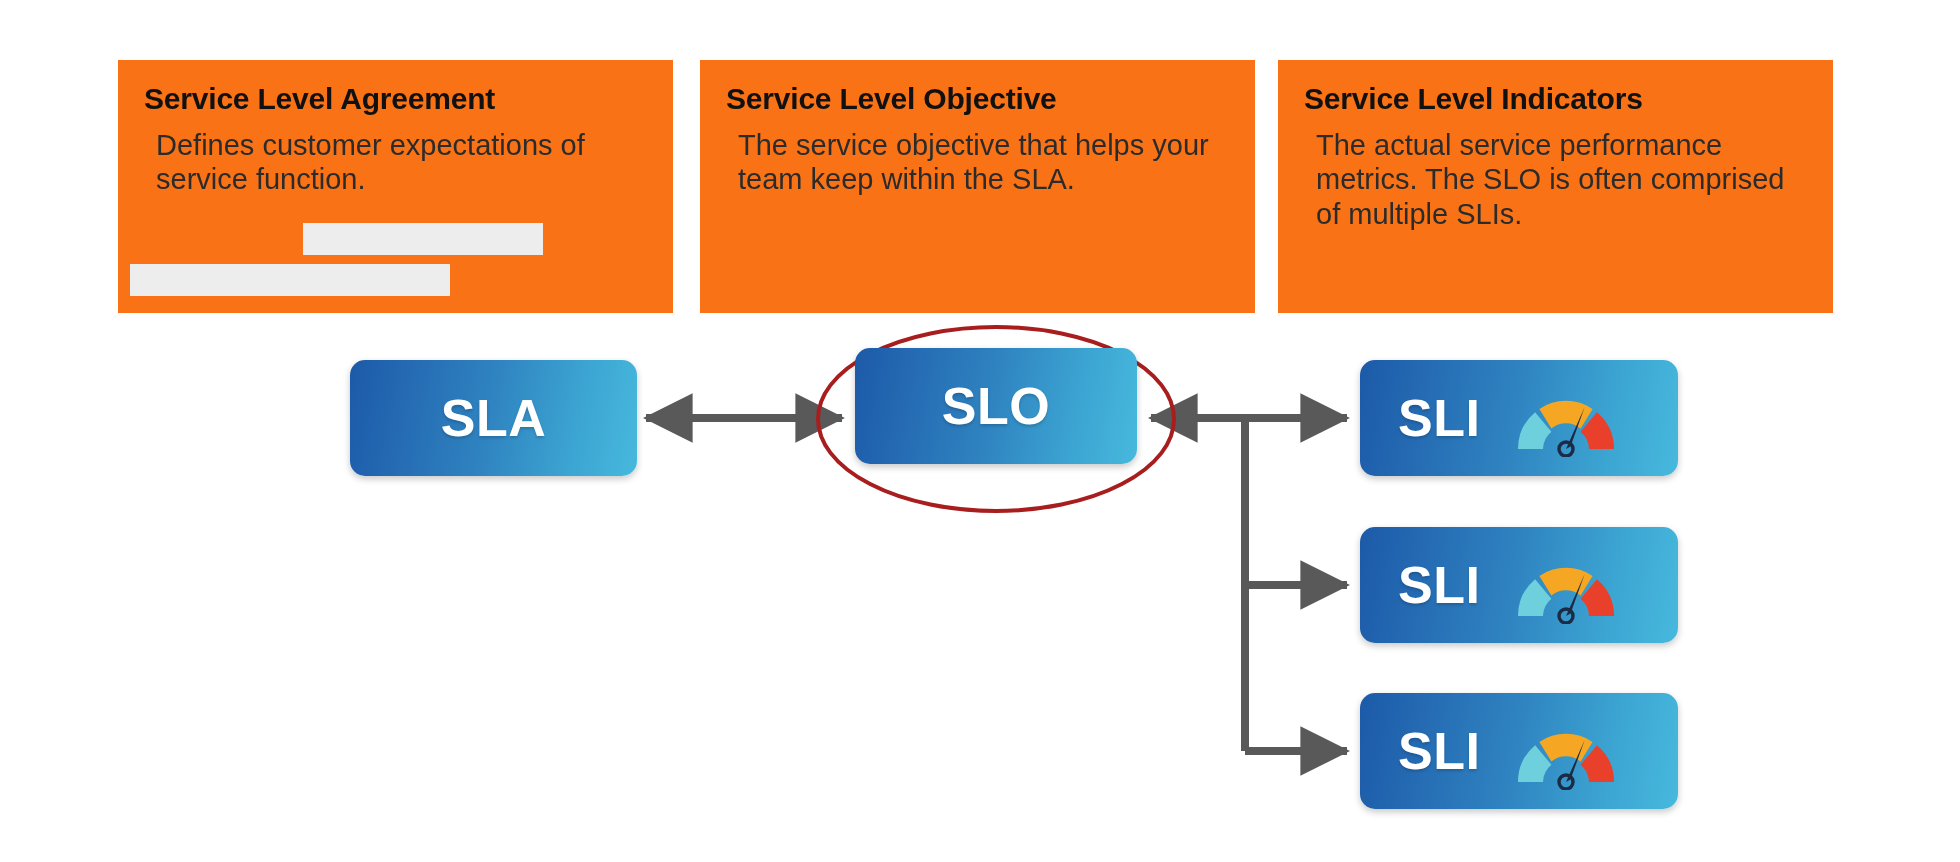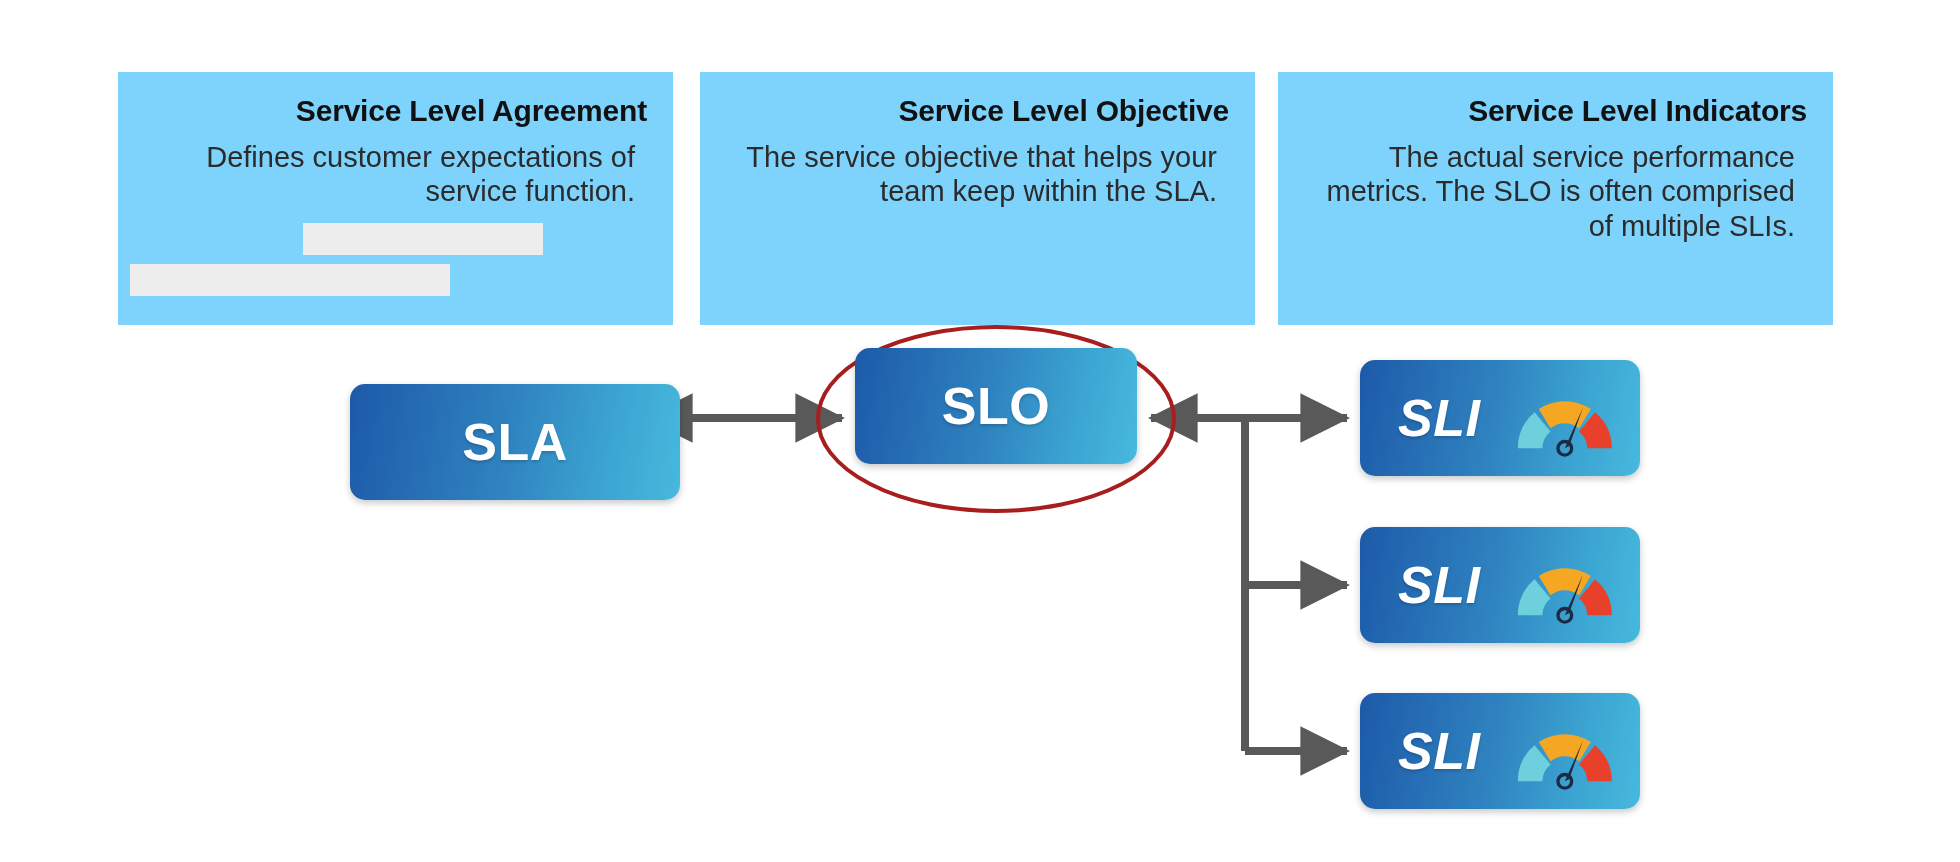--- a/index.html
+++ b/index.html
@@ -16,27 +16,26 @@
     position: relative;
     width: 1960px;
     height: 862px;
     background: #ffffff;
     overflow: hidden;
   }
 
   
   .def-card {
     position: absolute;
-    top: 72px;
+    top: 60px;
     height: 253px;
-    background: #7dd3fc;
+    background: #f97316;
     box-sizing: border-box;
     padding: 22px 26px 10px 26px;
     overflow: hidden;
-    text-align: right;
   }
   .def-card.c1 { left: 118px; width: 555px; }
   .def-card.c2 { left: 700px; width: 555px; }
   .def-card.c3 { left: 1278px; width: 555px; }
 
   .def-title {
     font-size: 30px;
     font-weight: bold;
     color: #111111;
     letter-spacing: -0.2px;
@@ -73,29 +72,28 @@
   }
   .node-label {
     color: #ffffff;
     font-size: 52px;
     font-weight: bold;
     letter-spacing: 0.5px;
     line-height: 1;
     text-shadow: 0 2px 3px rgba(0,0,0,0.18);
   }
 
-  .node.sla { left: 350px; top: 360px; width: 330px; justify-content: center; margin-top: 24px; }
+  .node.sla { left: 350px; top: 360px; width: 287px; justify-content: center; }
   .node.slo { left: 855px; top: 348px; width: 282px; justify-content: center; }
 
   .node.sli {
     left: 1360px;
-    width: 280px;
+    width: 318px;
     padding: 0 20px 0 38px;
     justify-content: flex-start;
-    font-style: italic;
   }
   .node.sli.r1 { top: 360px; }
   .node.sli.r2 { top: 527px; }
   .node.sli.r3 { top: 693px; }
 
   .gauge-wrap {
     margin-left: 30px;
     width: 112px;
     height: 78px;
     display: block;

